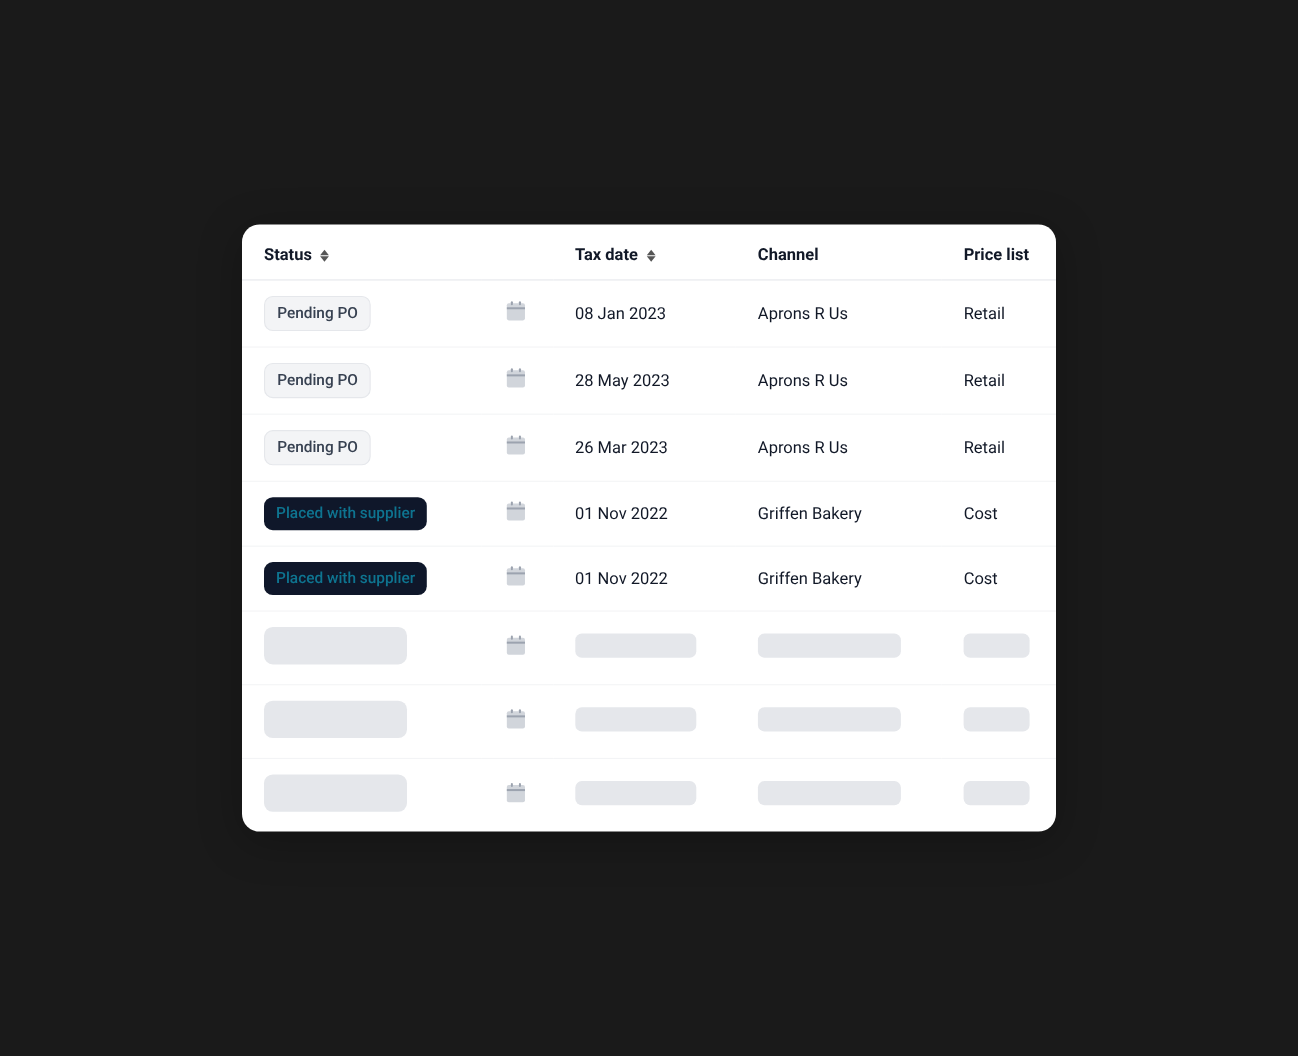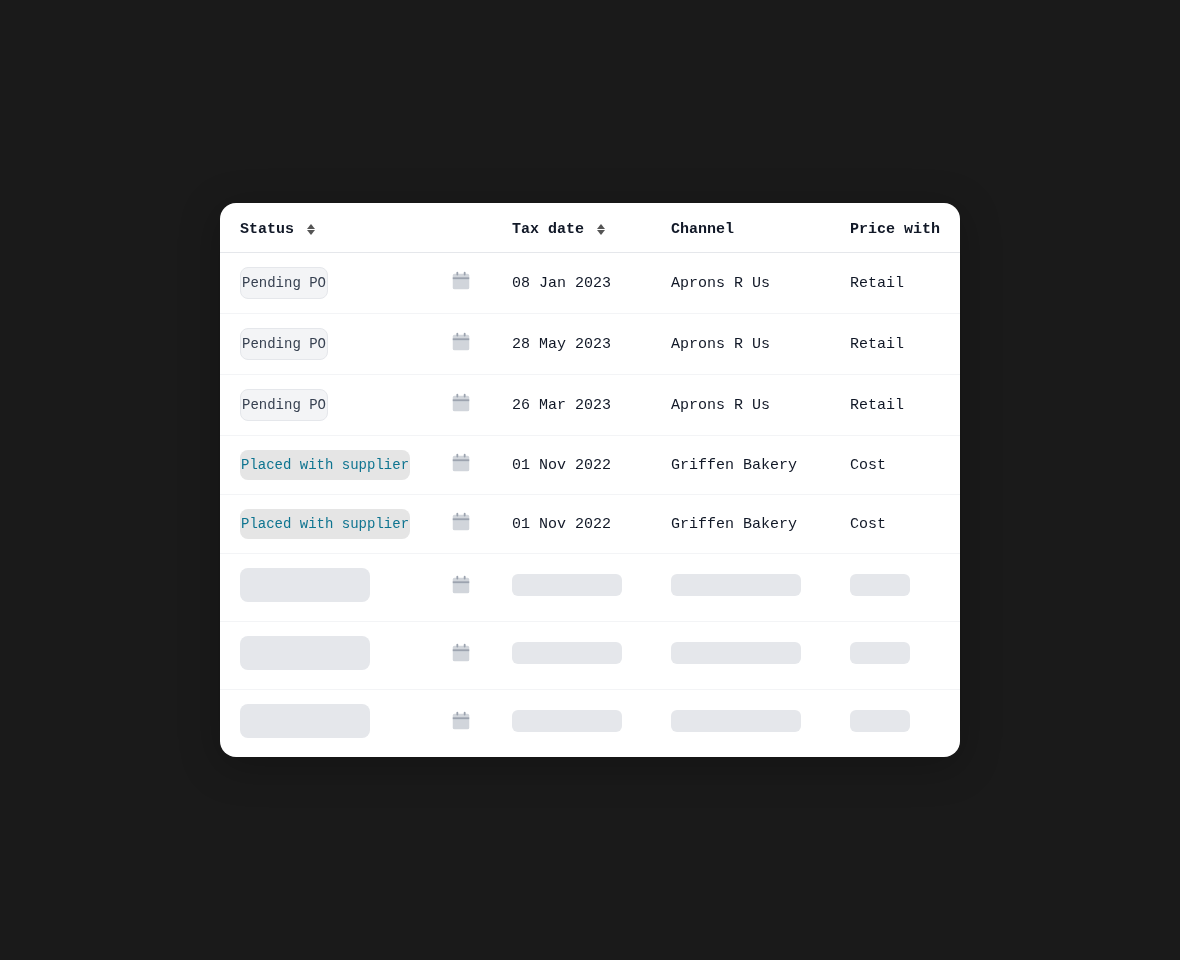--- a/index.html
+++ b/index.html
@@ -17,21 +17,20 @@
       background: #ffffff;
       border-radius: 16px;
       overflow: hidden;
       width: 740px;
       box-shadow: 0 8px 40px rgba(0,0,0,0.25);
     }
 
     .table {
       width: 100%;
       border-collapse: collapse;
-      font-family: Liberation Mono, monospace;
     }
 
     .table thead tr {
       border-bottom: 1.5px solid #e5e7eb;
     }
 
     .table thead th {
       padding: 18px 20px 14px 20px;
       text-align: left;
       font-size: 15px;
@@ -76,35 +75,35 @@
 
     .table tbody td {
       padding: 14px 20px;
       font-size: 15px;
       color: #111827;
       vertical-align: middle;
     }
 
     .badge {
       display: inline-block;
-      padding: 7px 1px;
+      padding: 7px 11px;
       border-radius: 8px;
       font-size: 14px;
       font-weight: 500;
       white-space: nowrap;
     }
 
     .badge-pending {
       background: #f3f4f6;
       color: #374151;
       border: 1px solid #e5e7eb;
     }
 
     .badge-placed {
-      background: #e5e5e5;
+      background: #0f172a;
       color: #0e7490;
     }
 
     .calendar-icon {
       display: inline-flex;
       align-items: center;
       justify-content: center;
     }
 
     .calendar-icon svg {
@@ -154,21 +153,21 @@
           <span>Tax date</span>
           <span class="sort-icon">
             <span class="sort-up"></span>
             <span class="sort-down"></span>
           </span>
         </th>
         <th class="col-channel">
           <span>Channel</span>
         </th>
         <th class="col-price">
-          <span>Price with</span>
+          <span>Price list</span>
         </th>
       </tr>
     </thead>
     <tbody id="table-body">
     <tr>
         <td>
           <span class="badge badge-pending">Pending PO</span>
         </td>
         <td>
           <span class="calendar-icon">

